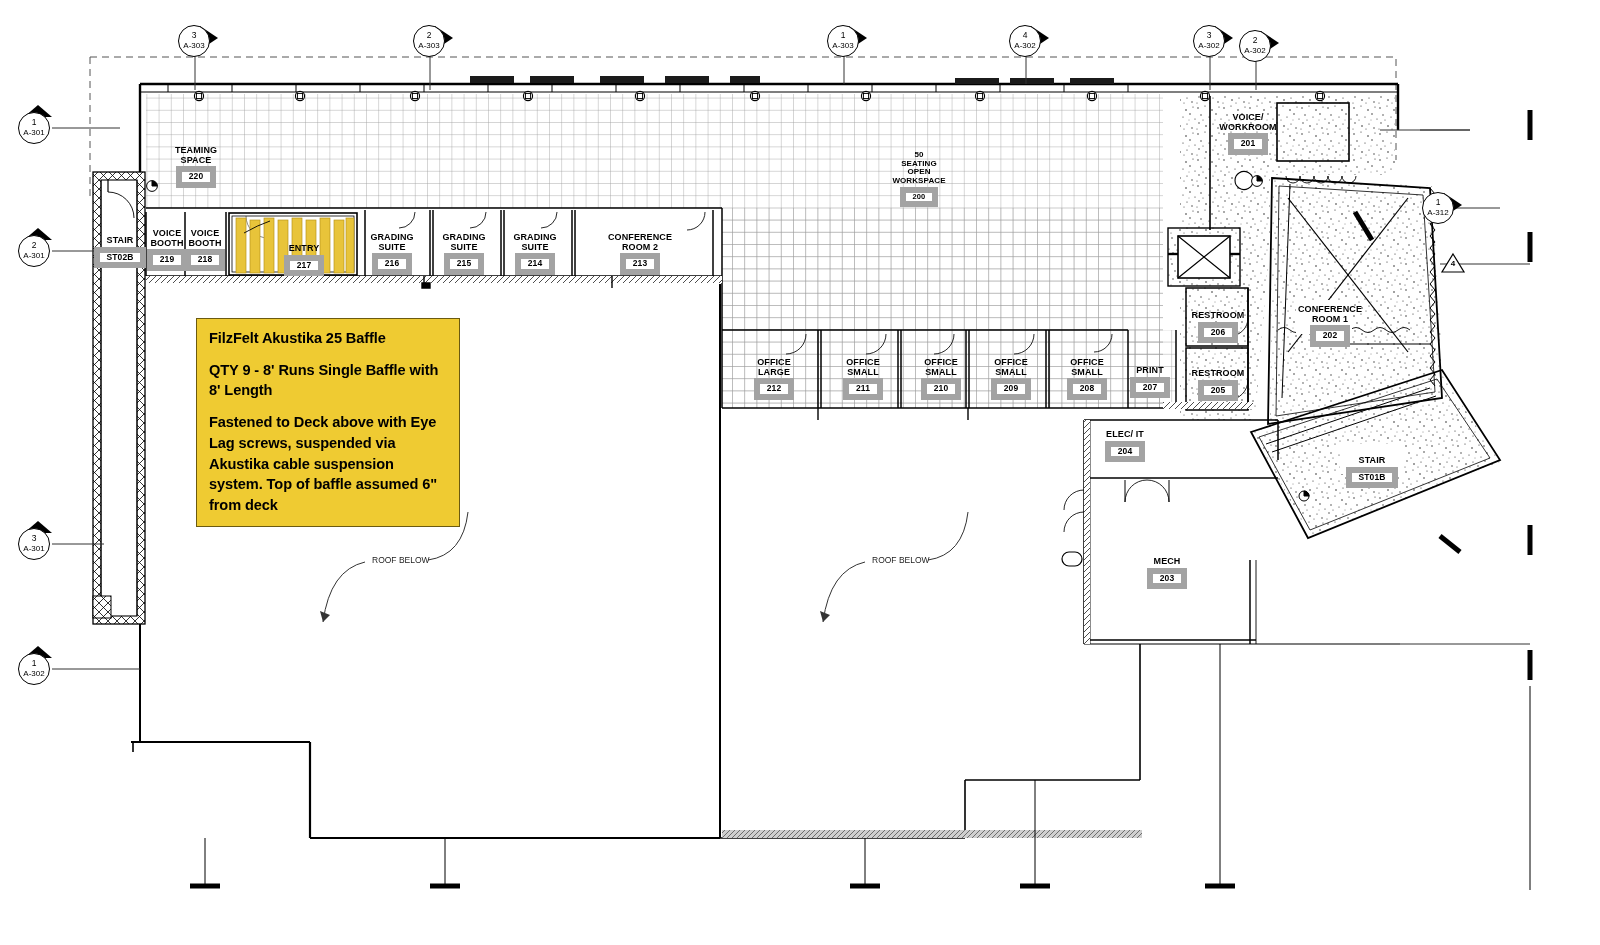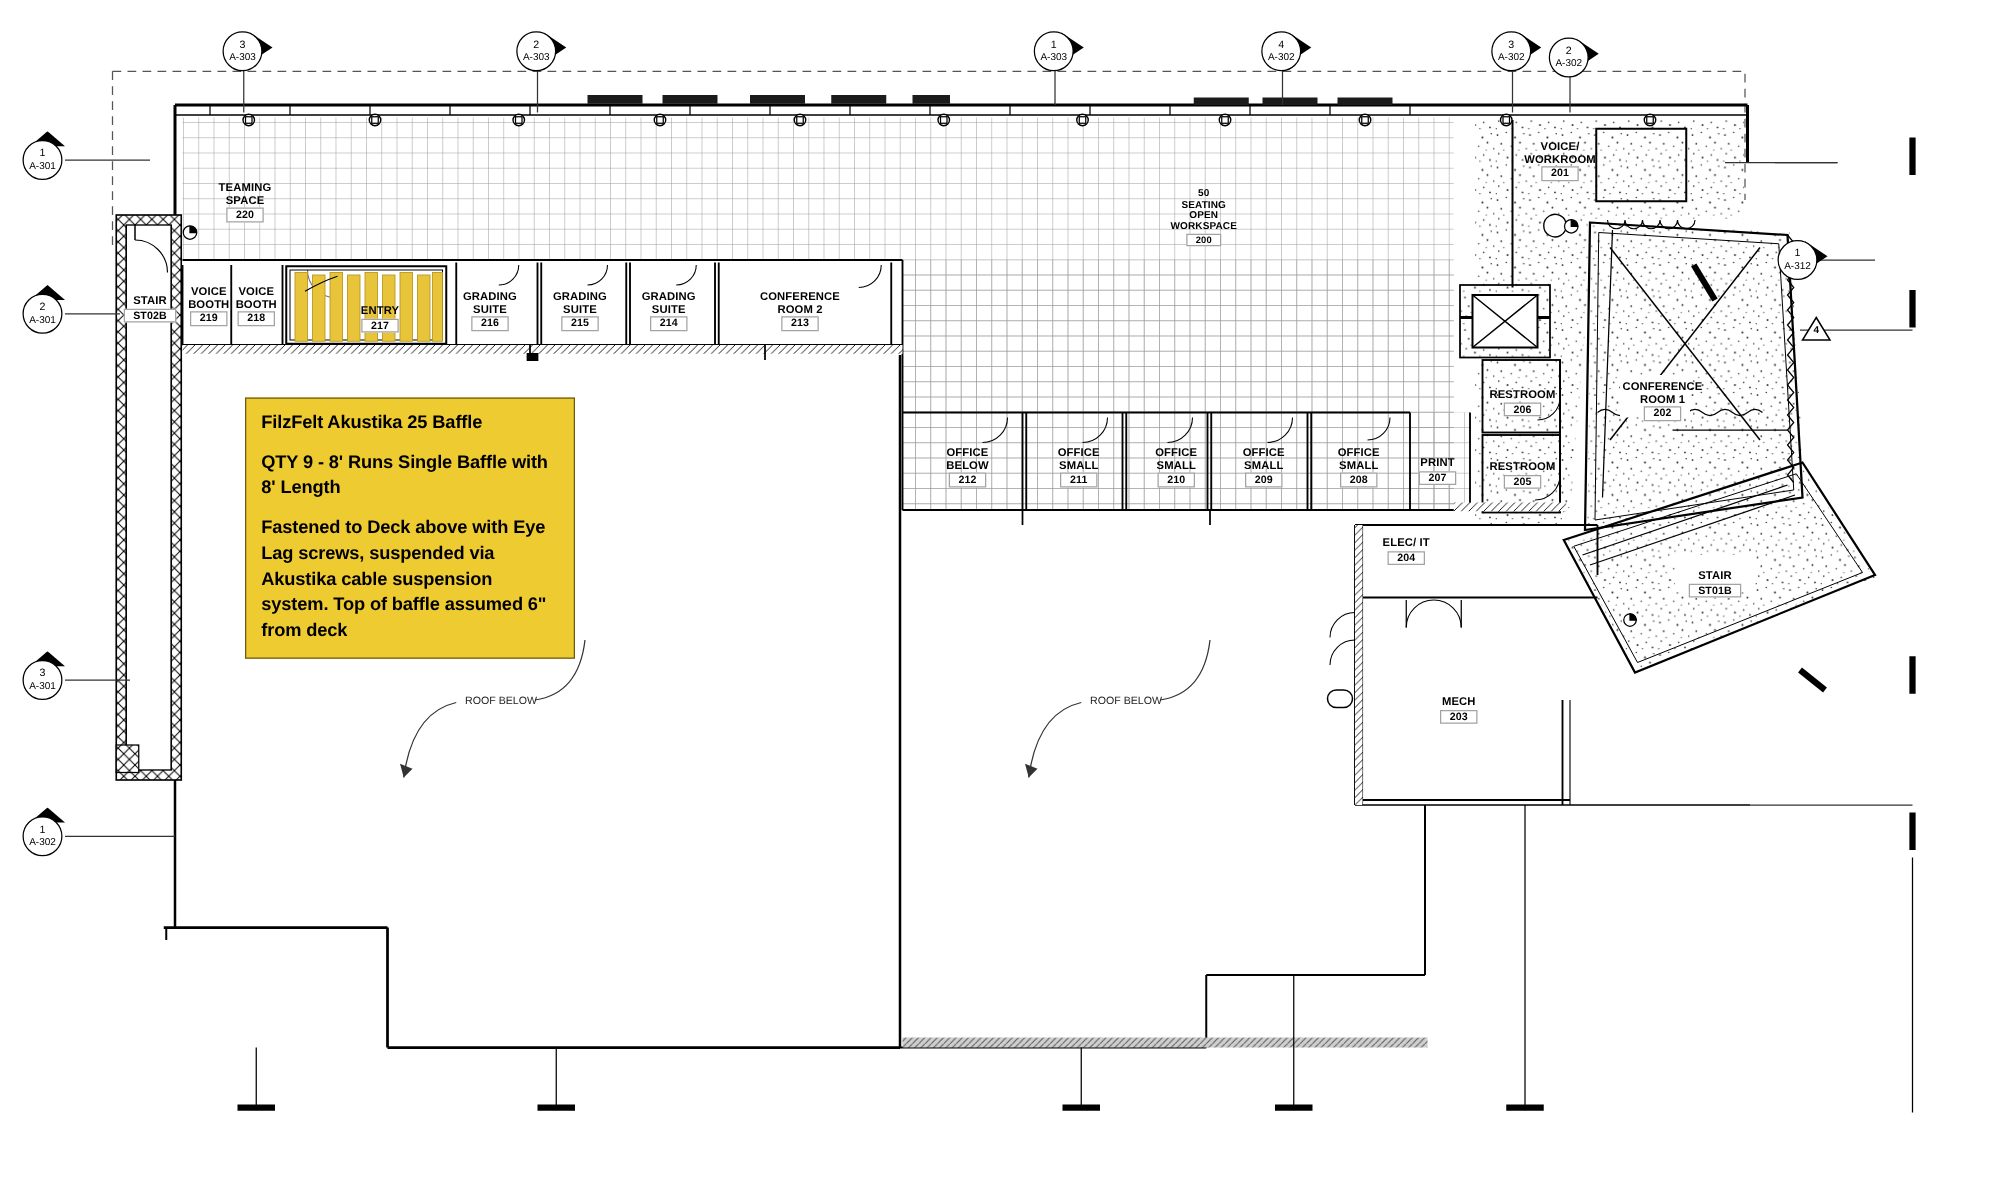--- a/index.html
+++ b/index.html
@@ -8,21 +8,21 @@
   #stage{position:relative;width:1600px;height:945px;background:#fff;}
 
   
   .abs{position:absolute;}
   svg.layer{position:absolute;left:0;top:0;width:1600px;height:945px;overflow:visible;}
 
   
   .tag{position:absolute;text-align:center;color:#000;line-height:1.08;
        font-weight:bold;letter-spacing:.1px;white-space:nowrap;}
   .tag .ln{display:block;}
-  .tag .num{display:inline-block;border:1px solid #a3a3a3;background:#fff;
+  .tag .num{display:inline-block;border:6px solid #a3a3a3;background:#fff;
             padding:0px 7px;margin-top:1px;font-weight:bold;}
 
   .t9{font-size:9px;}
   .t9 .num{font-size:8.5px;}
   .t8{font-size:8px;}
   .t8 .num{font-size:7.5px;}
 
   
   .bub{position:absolute;width:34px;height:34px;}
   .bub .circ{position:absolute;left:0;top:0;width:32px;height:32px;
@@ -434,22 +434,22 @@
 <div id="tags">
       <div class="tag t9" style="left: 136px; top: 146px; width: 120px;"><span class="ln">TEAMING</span><span class="ln">SPACE</span><span class="num">220</span></div>
       <div class="tag t9" style="left: 60px; top: 236px; width: 120px;"><span class="ln">STAIR</span><span class="num">ST02B</span></div>
       <div class="tag t9" style="left: 107px; top: 229px; width: 120px;"><span class="ln">VOICE</span><span class="ln">BOOTH</span><span class="num">219</span></div>
       <div class="tag t9" style="left: 145px; top: 229px; width: 120px;"><span class="ln">VOICE</span><span class="ln">BOOTH</span><span class="num">218</span></div>
       <div class="tag t9" style="left: 238px; top: 244px; width: 132px;"><span class="ln">ENTRY</span><span class="num">217</span></div>
       <div class="tag t9" style="left: 332px; top: 233px; width: 120px;"><span class="ln">GRADING</span><span class="ln">SUITE</span><span class="num">216</span></div>
       <div class="tag t9" style="left: 404px; top: 233px; width: 120px;"><span class="ln">GRADING</span><span class="ln">SUITE</span><span class="num">215</span></div>
       <div class="tag t9" style="left: 475px; top: 233px; width: 120px;"><span class="ln">GRADING</span><span class="ln">SUITE</span><span class="num">214</span></div>
       <div class="tag t9" style="left: 580px; top: 233px; width: 120px;"><span class="ln">CONFERENCE</span><span class="ln">ROOM 2</span><span class="num">213</span></div>
-      <div class="tag t8" style="left: 903px; top: 151px; width: 120px;"><span class="ln">50</span><span class="ln">SEATING</span><span class="ln">OPEN</span><span class="ln">WORKSPACE</span><span class="num">200</span></div>
-      <div class="tag t9" style="left: 714px; top: 358px; width: 120px;"><span class="ln">OFFICE</span><span class="ln">BELOW</span><span class="num">212</span></div>
+      <div class="tag t8" style="left: 859px; top: 151px; width: 120px;"><span class="ln">50</span><span class="ln">SEATING</span><span class="ln">OPEN</span><span class="ln">WORKSPACE</span><span class="num">200</span></div>
+      <div class="tag t9" style="left: 714px; top: 358px; width: 120px;"><span class="ln">OFFICE</span><span class="ln">LARGE</span><span class="num">212</span></div>
       <div class="tag t9" style="left: 803px; top: 358px; width: 120px;"><span class="ln">OFFICE</span><span class="ln">SMALL</span><span class="num">211</span></div>
       <div class="tag t9" style="left: 881px; top: 358px; width: 120px;"><span class="ln">OFFICE</span><span class="ln">SMALL</span><span class="num">210</span></div>
       <div class="tag t9" style="left: 951px; top: 358px; width: 120px;"><span class="ln">OFFICE</span><span class="ln">SMALL</span><span class="num">209</span></div>
       <div class="tag t9" style="left: 1027px; top: 358px; width: 120px;"><span class="ln">OFFICE</span><span class="ln">SMALL</span><span class="num">208</span></div>
       <div class="tag t9" style="left: 1090px; top: 366px; width: 120px;"><span class="ln">PRINT</span><span class="num">207</span></div>
       <div class="tag t9" style="left: 1158px; top: 311px; width: 120px;"><span class="ln">RESTROOM</span><span class="num">206</span></div>
       <div class="tag t9" style="left: 1158px; top: 369px; width: 120px;"><span class="ln">RESTROOM</span><span class="num">205</span></div>
       <div class="tag t9" style="left: 1065px; top: 430px; width: 120px;"><span class="ln">ELEC/ IT</span><span class="num">204</span></div>
       <div class="tag t9" style="left: 1107px; top: 557px; width: 120px;"><span class="ln">MECH</span><span class="num">203</span></div>
       <div class="tag t9" style="left: 1270px; top: 305px; width: 120px;"><span class="ln">CONFERENCE</span><span class="ln">ROOM 1</span><span class="num">202</span></div>

